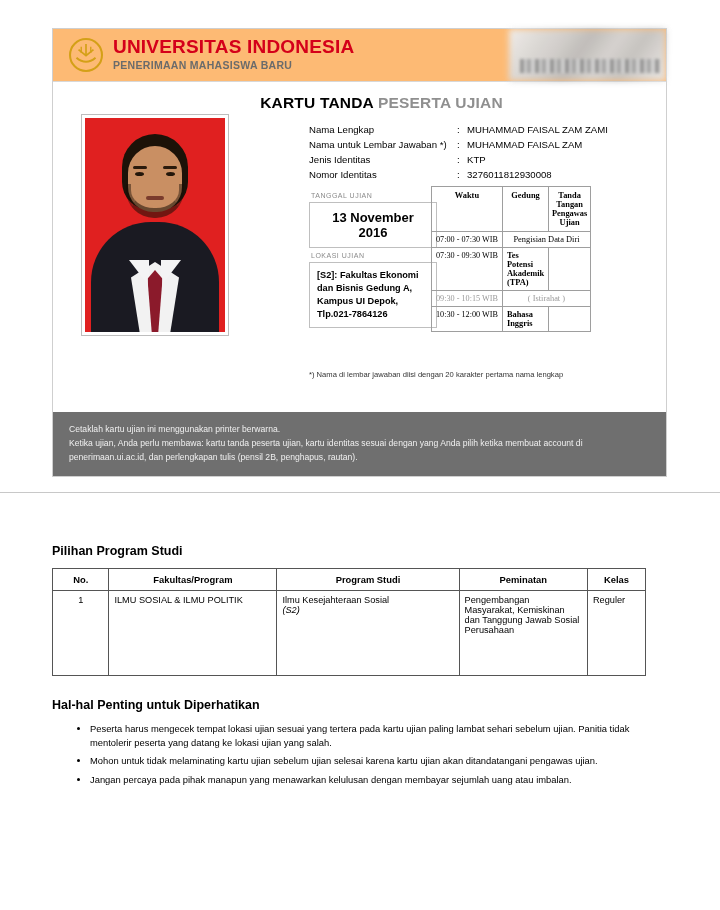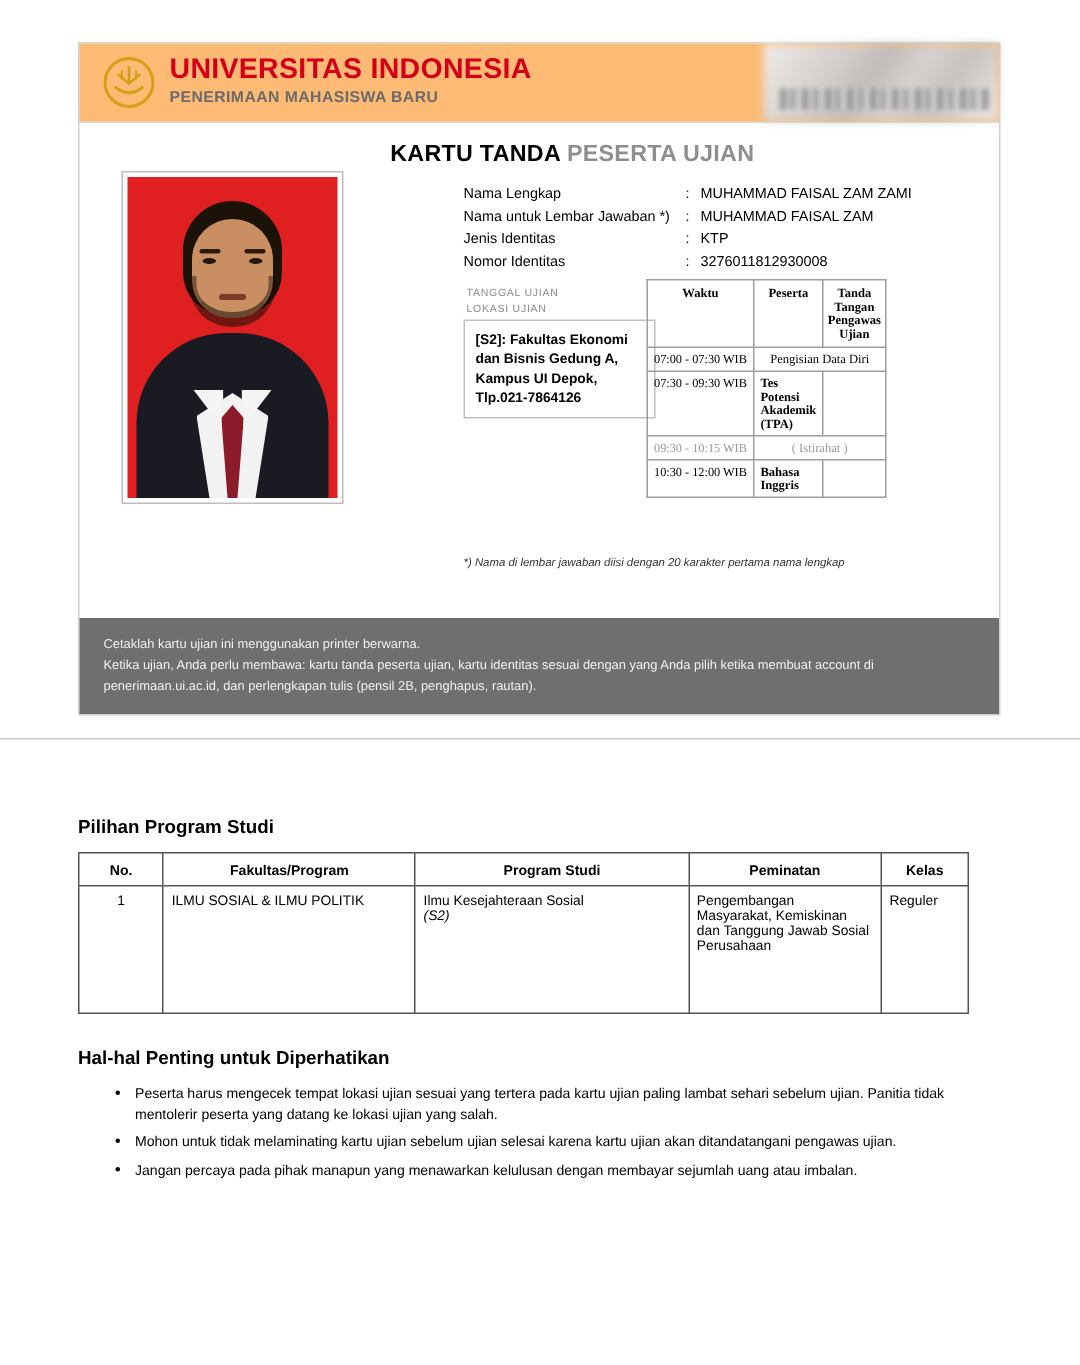--- a/index.html
+++ b/index.html
@@ -243,21 +243,20 @@
   .sched td.center { text-align: center; }
   .sched tr.istirahat td { color: #9a9a9a; }
   .sched td.sig { width: 52px; }
   .sched td.mat { font-weight: bold; }
 
   .footnote {
     position: absolute;
     left: 256px;
     top: 288px;
     font-size: 7.6px;
-    font-style: italic;
     color: #333;
   }
 
   .card-footer {
     background: #6f6f6f;
     color: #f0f0f0;
     font-size: 8.6px;
     line-height: 14px;
     padding: 10px 16px 12px 16px;
   }
@@ -371,29 +370,30 @@
       </div>
       <div class="ident-row">
         <div class="ident-label">Nomor Identitas</div>
         <div class="ident-colon">:</div>
         <div class="ident-value">3276011812930008</div>
       </div>
     </div>
 
     <div class="dateblock">
       <div class="tiny-label">TANGGAL UJIAN</div>
+      <div class="date-box">13 November 2016</div>
       <div class="tiny-label">LOKASI UJIAN</div>
       <div class="loc-box">[S2]: Fakultas Ekonomi dan Bisnis Gedung A, Kampus UI Depok, Tlp.021-7864126</div>
     </div>
 
     <table class="sched">
       <thead>
         <tr>
           <th>Waktu</th>
-          <th>Peserta</th>
+          <th>Gedung</th>
           <th>Tanda Tangan Pengawas Ujian</th>
         </tr>
       </thead>
       <tbody>
         <tr>
           <td class="time">07:00 - 07:30 WIB</td>
           <td class="center" colspan="2">Pengisian Data Diri</td>
         </tr>
         <tr>
           <td class="time">07:30 - 09:30 WIB</td>

